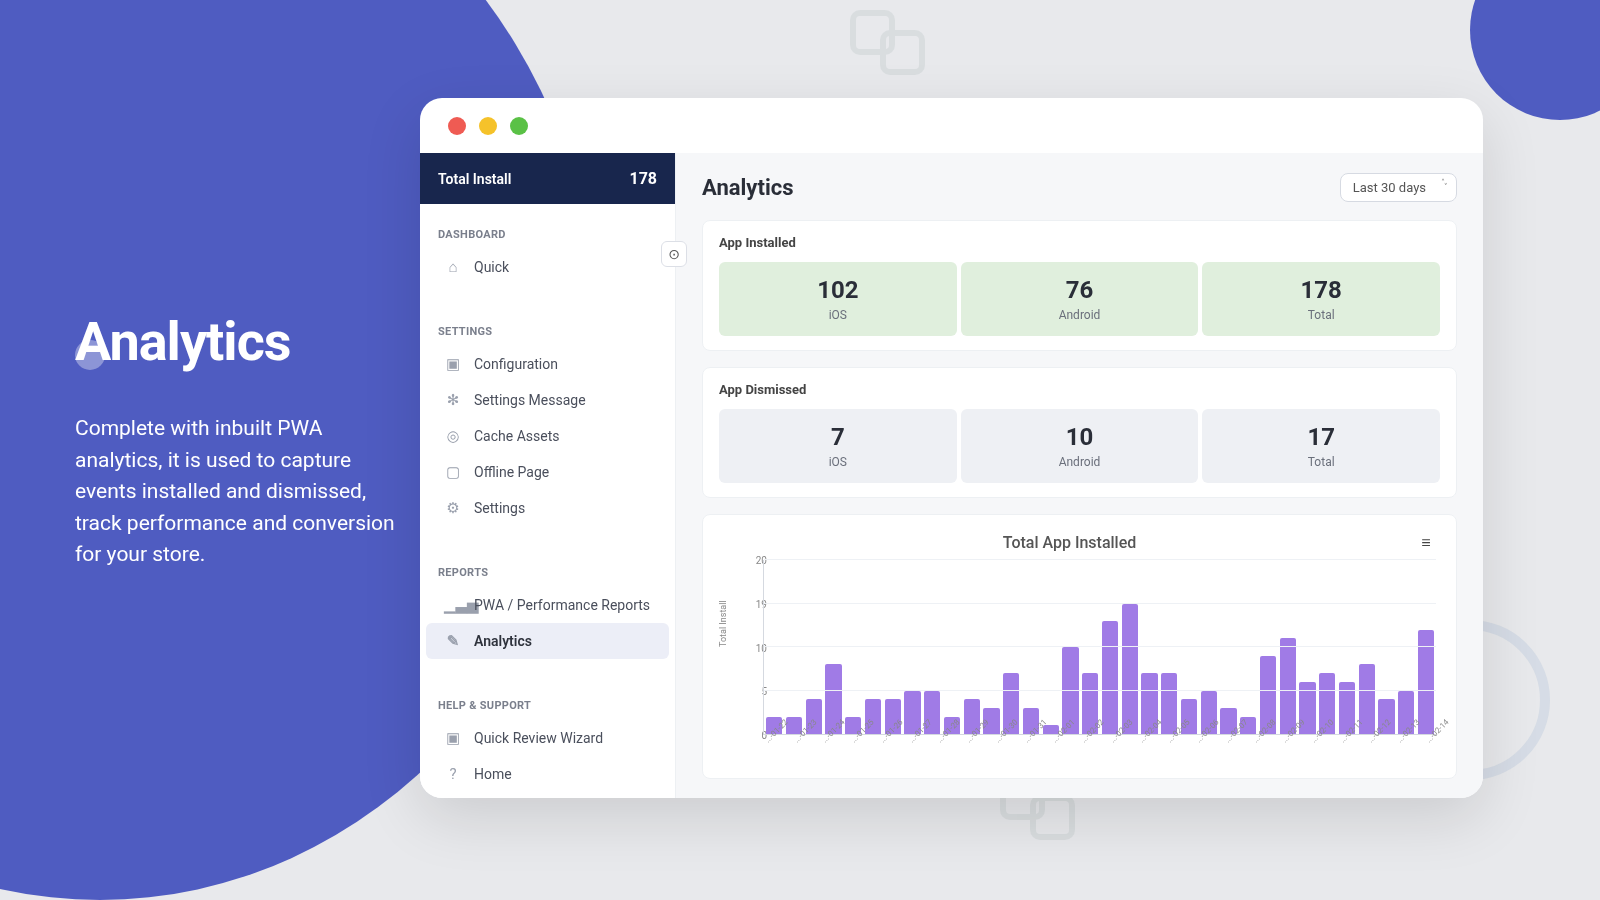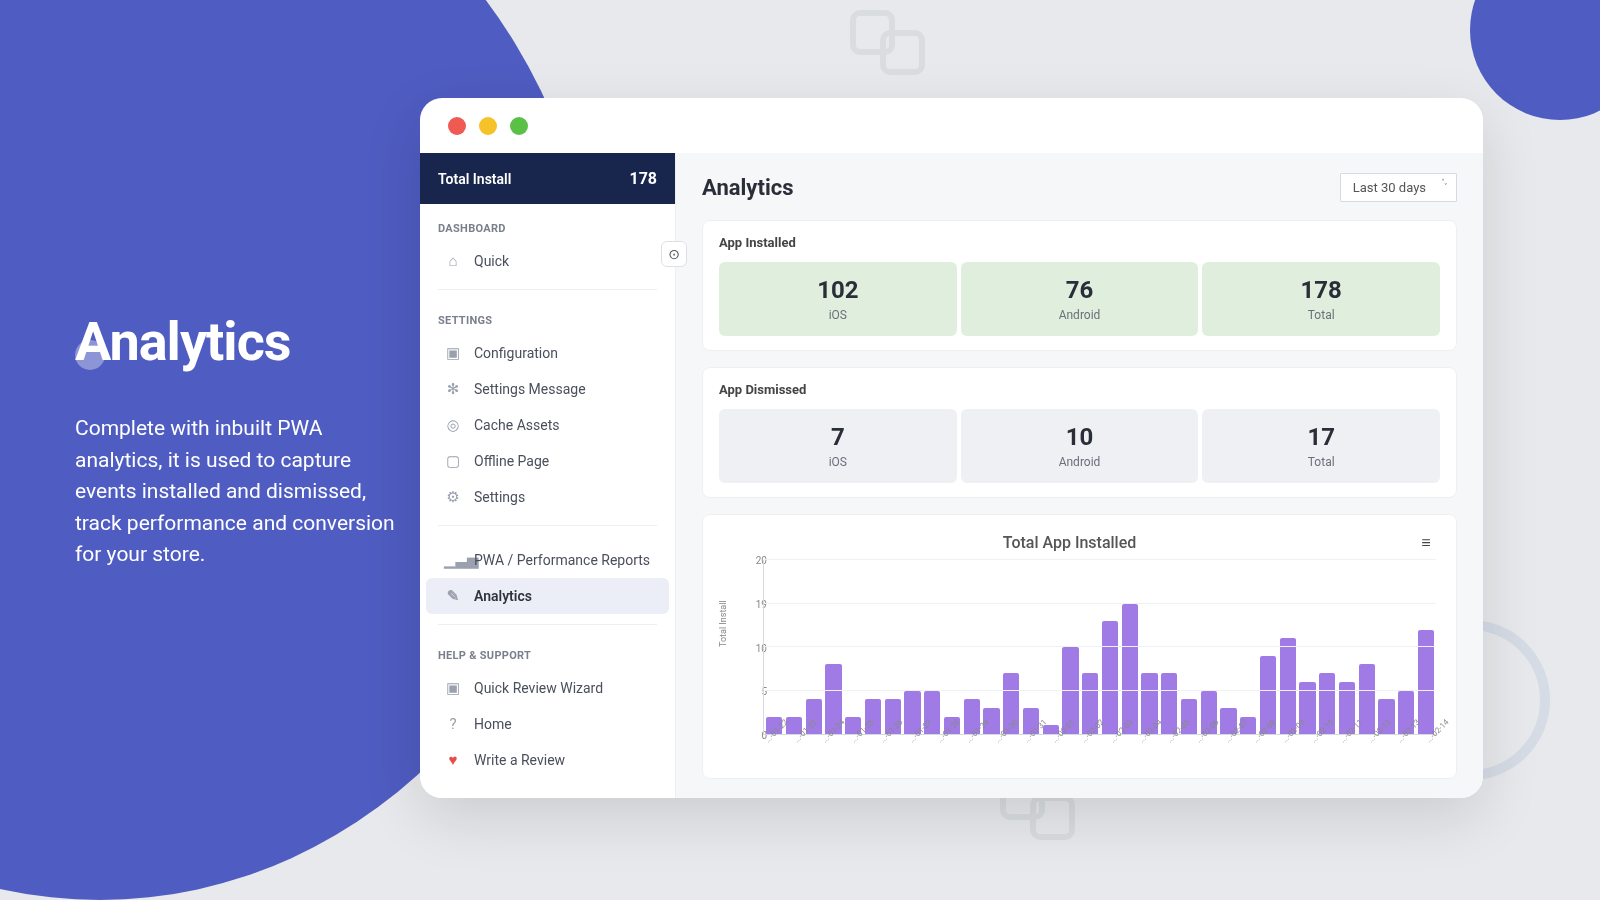--- a/index.html
+++ b/index.html
@@ -20,31 +20,31 @@
 .titlebar{height:55px;display:flex;align-items:center;padding-left:28px;gap:13px}
 .tl-dot{width:18px;height:18px;border-radius:50%}
 .tl-red{background:#ef5b53}
 .tl-yel{background:#f5c22a}
 .tl-grn{background:#5ac146}
 .app{display:flex;height:calc(100% - 55px);background:#f6f7f9}
 .sidebar{width:256px;background:#fff;border-right:1px solid #edf0f3;display:flex;flex-direction:column;position:relative}
 .total-install{background:#18264d;color:#fff;display:flex;justify-content:space-between;align-items:center;padding:16px 18px;font-weight:600;font-size:14px}
 .total-install .num{font-size:16px;font-weight:700}
 .collapse-btn{position:absolute;right:-12px;top:88px;width:26px;height:26px;background:#fff;border:1px solid #dcdfe6;border-radius:6px;display:flex;align-items:center;justify-content:center;font-size:14px;color:#555;cursor:pointer}
-.sb-section{padding:10px 0 4px}
+.sb-section{padding:16px 0 4px}
 .sb-heading{font-size:11px;font-weight:700;color:#7a7f8c;letter-spacing:.3px;padding:8px 18px}
 .sb-item{display:flex;align-items:center;gap:12px;padding:9px 18px;font-size:14px;color:#4a4f5c;cursor:pointer;border-radius:6px;margin:0 6px}
 .sb-item.active{background:#eceef7;color:#2f333d;font-weight:600}
 .sb-item .ico{width:18px;text-align:center;color:#9aa0ad;font-size:15px}
 .sb-item.review .ico{color:#e74c4c}
 .sb-divider{height:1px;background:#edf0f3;margin:6px 18px}
 .main{flex:1;padding:20px 26px;overflow:auto}
 .main-header{display:flex;justify-content:space-between;align-items:center;margin-bottom:18px}
 .main-header h2{font-size:22px;font-weight:700;color:#2a2e38}
-.range-select{border:1px solid #d6dae2;background:#fff;border-radius:1px;padding:6px 30px 6px 12px;font-size:13px;color:#555;position:relative;cursor:pointer}
+.range-select{border:1px solid #d6dae2;background:#fff;border-radius:8px;padding:6px 30px 6px 12px;font-size:13px;color:#555;position:relative;cursor:pointer}
 .range-select::after{content:"⌃⌄";position:absolute;right:8px;top:4px;font-size:9px;color:#888;line-height:8px;letter-spacing:-3px;transform:scaleX(0.6)}
 .card{background:#fff;border:1px solid #edf0f3;border-radius:8px;padding:14px 16px;margin-bottom:16px}
 .card-title{font-size:13px;font-weight:700;color:#444;margin-bottom:12px}
 .stat-row{display:flex;gap:4px}
 .stat{flex:1;border-radius:6px;padding:14px;text-align:center}
 .stat.green{background:#e0efdd}
 .stat.gray{background:#eef0f4}
 .stat .val{font-size:24px;font-weight:700;color:#2a2e38}
 .stat .lbl{font-size:12px;color:#6a6f7b;margin-top:4px}
 .chart-card{background:#fff;border:1px solid #edf0f3;border-radius:8px;padding:18px 20px}
@@ -124,20 +124,21 @@
             <span>Offline Page</span>
           </div>
         <div class="sb-item">
             <span class="ico">⚙</span>
             <span>Settings</span>
           </div>
       </div>
       <div class="sb-divider"></div>
 
       <div class="sb-section">
+        <div class="sb-heading">REPORTS</div>
         <div class="sb-item">
             <span class="ico">▁▃▅</span>
             <span>PWA / Performance Reports</span>
           </div>
         <div class="sb-item active">
             <span class="ico">✎</span>
             <span>Analytics</span>
           </div>
       </div>
       <div class="sb-divider"></div>

